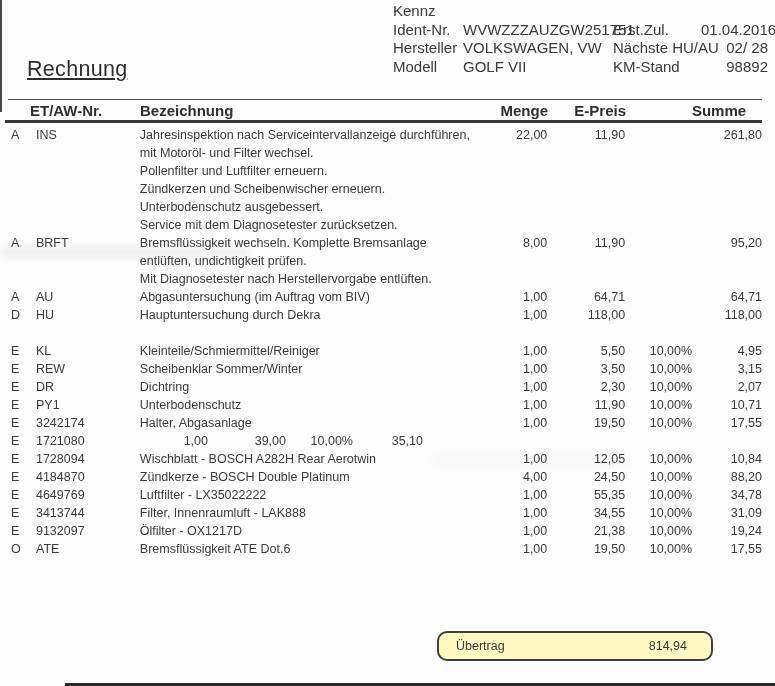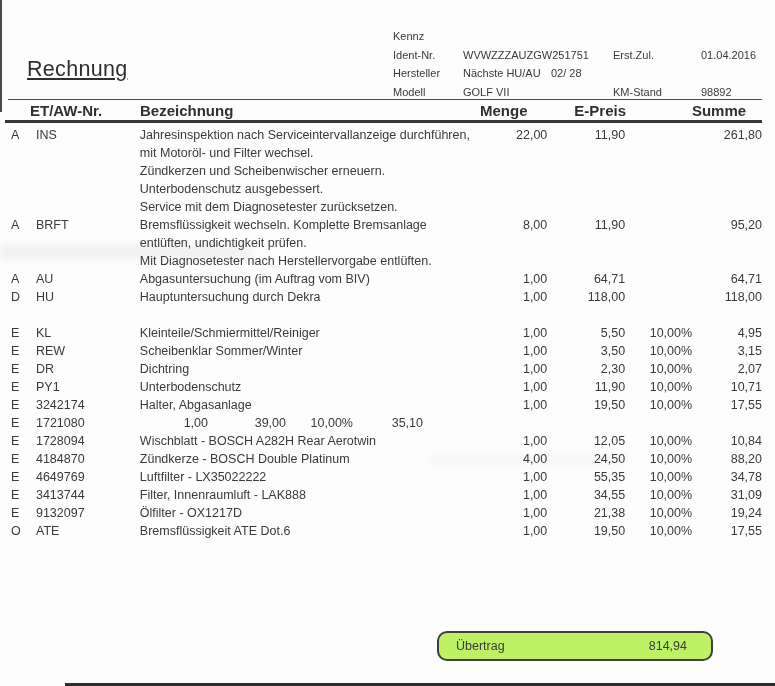--- a/index.html
+++ b/index.html
@@ -10,60 +10,60 @@
     color:#3a3a3a;
   }
 
   
   .scan-left   { position:absolute; left:0; top:0; width:2px; height:112px; background:#4a4a4a; }
   .scan-bottom { position:absolute; left:65px; right:0; bottom:0; height:3px; background:#2e2e2e; }
   .smudge-a    { position:absolute; left:0; top:246px; width:250px; height:12px; background:rgba(110,110,110,0.10); filter:blur(5px); }
   .smudge-b    { position:absolute; left:430px; top:455px; width:200px; height:10px; background:rgba(110,110,110,0.05); filter:blur(5px); }
 
   
-  .vehicle { position:absolute; left:393px; top:2px; width:375px; font-size:11px;margin-top:25px; }
+  .vehicle { position:absolute; left:393px; top:2px; width:375px; font-size:15px; }
   .vrow { display:flex; line-height:18.5px; white-space:nowrap; }
   .v-label  { width:70px; }
   .v-value  { width:150px; }
   .v-label2 { width:88px; }
-  .v-value2 { width:67px; text-align:left; }
+  .v-value2 { width:67px; text-align:right; }
 
   
   .title { position:absolute; left:25px; top:54px; font-size:21.5px; line-height:26px;
            font-weight:normal; margin:2px; color:#2e2e2e; letter-spacing:0.3px;text-decoration:underline; }
 
   
   .tableblock { position:absolute; left:0; top:99px; width:762px; }
   .rule-thin  { height:1px; background:#4e4e4e; margin-left:8px; }
   .rule-thick { height:2.5px; background:#383838; margin-left:5px; }
   .thead { display:flex; height:20px; align-items:center; font-size:15px; font-weight:bold; color:#2f2f2f; }
   .h-code { width:140px; padding-left:30px; box-sizing:border-box; }
   .h-desc { width:340px; }
-  .h-qty  { width:68px; }
+  .h-qty  { width:68px; text-align:right; }
   .h-price{ width:78px; text-align:right; }
   .h-disc { width:58px; text-align:right; }
   .h-sum  { width:70px; text-align:center; }
 
   #rows { margin-top:3px; }
   .section + .section { margin-top:18px; }
   .trow { display:flex; line-height:18px; font-size:12.5px; white-space:nowrap; }
   .c-type { width:36px;  padding-left:11px; box-sizing:border-box; }
   .c-code { width:104px; }
   .c-desc { width:340px; overflow:visible; }
   .c-qty  { width:68px;  text-align:right; }
   .c-price{ width:78px;  text-align:right; }
   .c-discount { width:58px; text-align:right;margin-left:9px; }
   .c-sum  { width:70px;  text-align:right; }
 
   
   .uebertrag {
     position:absolute; left:437px; top:631px; width:276px; height:30px;
     border:2px solid #3f3f3f; border-radius:10px; box-sizing:border-box;
     display:flex; align-items:center; justify-content:space-between;
-    font-size:12.5px; padding:0 24px 0 17px; background:#bef264;
+    font-size:12.5px; padding:0 24px 0 17px; background:#fef9c3;
   }
 </style>
 </head>
 <body>
 
 <div class="page">
 
   <div class="scan-left"></div>
   <div class="smudge-a"></div>
   <div class="smudge-b"></div>
@@ -75,20 +75,21 @@
       <span class="v-value2"></span>
     </div>
     <div class="vrow">
       <span class="v-label">Ident-Nr.</span>
       <span class="v-value">WVWZZZAUZGW251751</span>
       <span class="v-label2">Erst.Zul.</span>
       <span class="v-value2">01.04.2016</span>
     </div>
     <div class="vrow">
       <span class="v-label">Hersteller</span>
+      <span class="v-value">VOLKSWAGEN, VW</span>
       <span class="v-label2">Nächste HU/AU</span>
       <span class="v-value2">02/ 28</span>
     </div>
     <div class="vrow">
       <span class="v-label">Modell</span>
       <span class="v-value">GOLF VII</span>
       <span class="v-label2">KM-Stand</span>
       <span class="v-value2">98892</span>
     </div>
   </div>
@@ -122,20 +123,21 @@
             <span class="c-code"></span>
             <span class="c-desc">mit Motoröl- und Filter wechsel.</span>
             <span class="c-qty"></span>
             <span class="c-price"></span>
             <span class="c-discount"></span>
             <span class="c-sum"></span>
           </div>
           <div class="trow">
             <span class="c-type"></span>
             <span class="c-code"></span>
+            <span class="c-desc">Pollenfilter und Luftfilter erneuern.</span>
             <span class="c-qty"></span>
             <span class="c-price"></span>
             <span class="c-discount"></span>
             <span class="c-sum"></span>
           </div>
           <div class="trow">
             <span class="c-type"></span>
             <span class="c-code"></span>
             <span class="c-desc">Zündkerzen und Scheibenwischer erneuern.</span>
             <span class="c-qty"></span>

